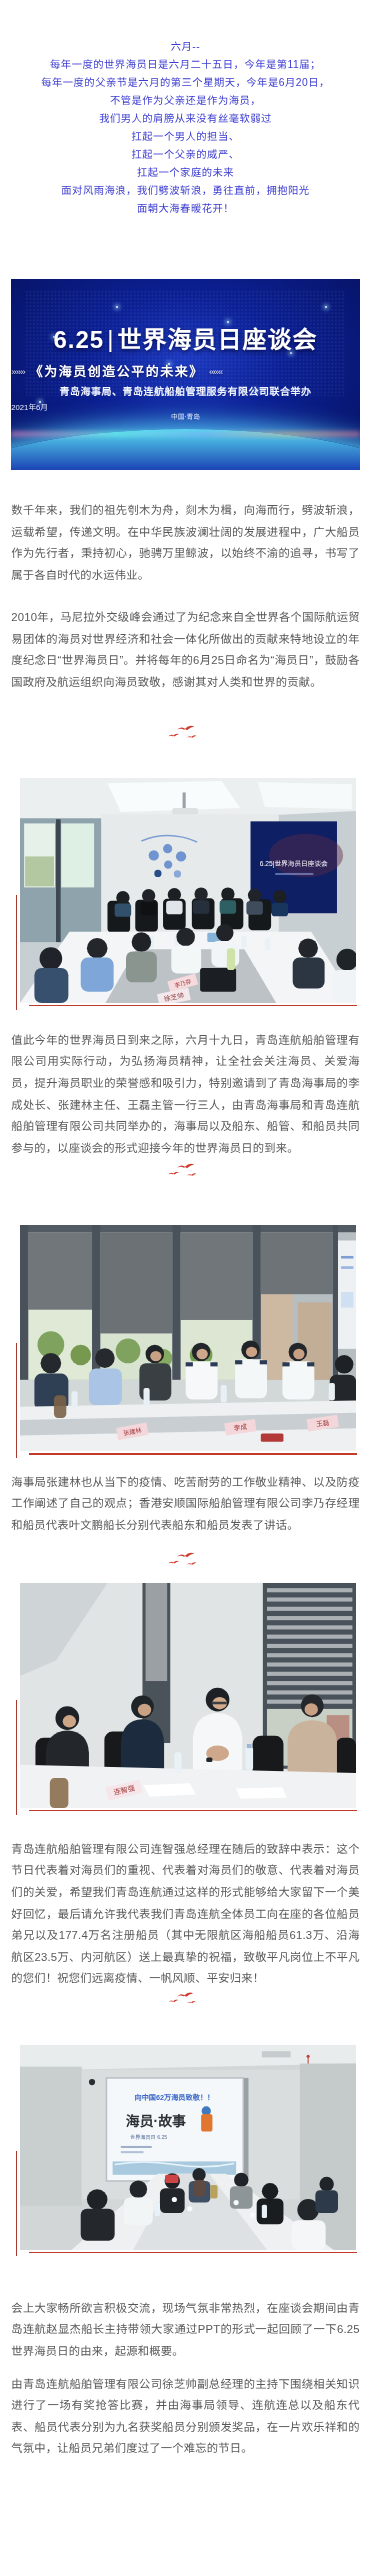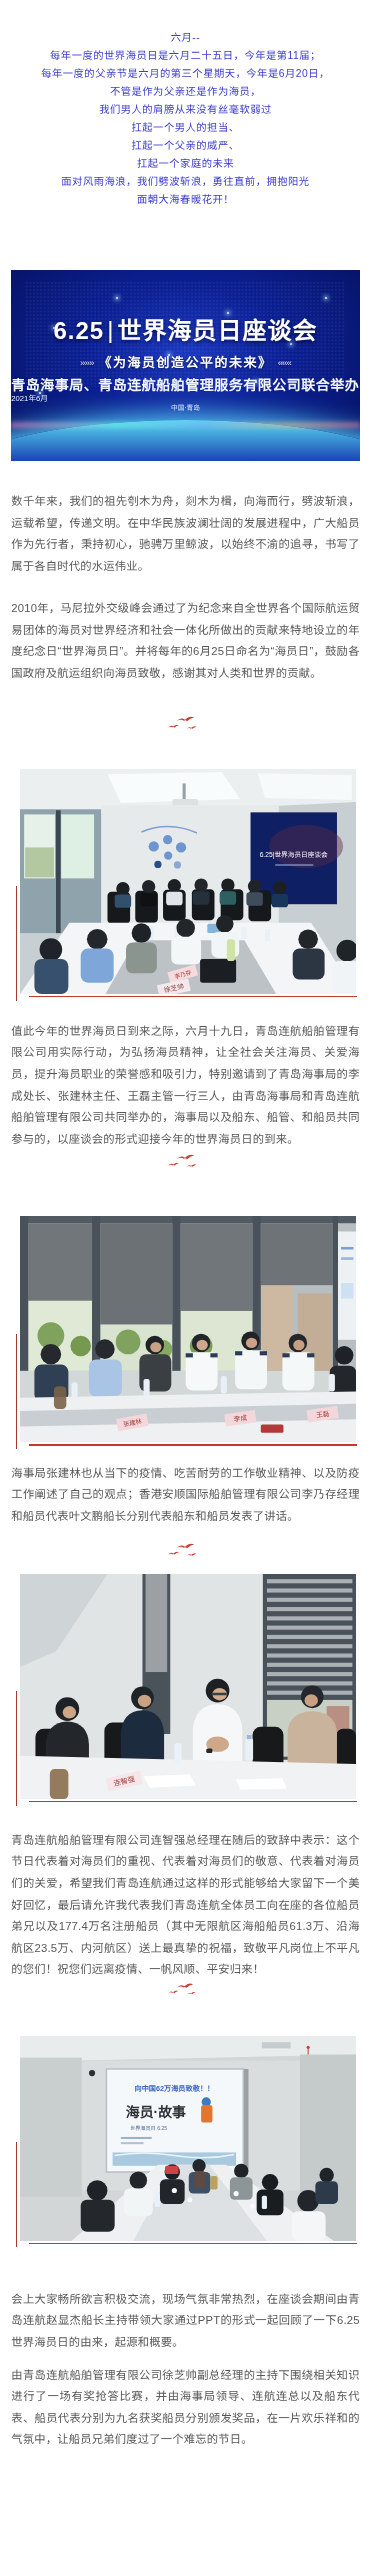--- a/index.html
+++ b/index.html
@@ -1,39 +1,39 @@
 <!DOCTYPE html>
 <html lang="zh-CN" style="font-size:8.2px"><head>
 <meta charset="utf-8">
 <style>
   html,body{margin:0;padding:0;background:#ffffff;}
   body{font-family:"Liberation Sans","DejaVu Sans",sans-serif;}
   .page{width:371px;margin:0 auto;background:#fff;padding-bottom:40px;overflow:hidden;}
 
   
-  .poem{padding-top:29px;text-align:center;color:#3b3bd1;font-size:10.3px;line-height:18px;letter-spacing:0.5px;}
+  .poem{padding-top:38px;text-align:center;color:#3b3bd1;font-size:10.3px;line-height:18px;letter-spacing:0.5px;}
 
   
   .banner{position:relative;margin:61px 11.3px 0;height:191px;overflow:hidden;
     background:radial-gradient(ellipse at 50% 42%, #1c39c0 0%, #0c2094 40%, #05115e 100%);}
   .banner .dots{position:absolute;left:4%;right:4%;top:6%;height:55%;
     background-image:radial-gradient(rgba(160,190,255,.55) 0.5px, transparent 0.8px);
     background-size:3.6px 3.6px;opacity:.28;}
   .banner .stars i{position:absolute;width:2.1px;height:2.1px;border-radius:50%;background:#eaf4ff;box-shadow:0 0 4.1px 1.5px rgba(160,220,255,.8);}
   .banner .earth{position:absolute;left:-18%;right:-18%;bottom:-77px;height:118px;border-radius:50%;
     background:linear-gradient(180deg,#57d8ef 0%, #1b43b4 35%, #071a6e 100%);
     box-shadow:0 -7.2px 24px rgba(90,215,255,.85);}
   .banner .citylights{position:absolute;left:0;right:0;bottom:33px;height:6.2px;filter:blur(2.1px);opacity:.8;
     background:linear-gradient(90deg, rgba(255,120,190,.65), rgba(120,255,230,.55) 30%, rgba(150,170,255,.5) 55%, rgba(255,190,120,.6) 80%, rgba(255,120,150,.6));}
   .banner-title{position:absolute;top:41px;width:100%;text-align:center;color:#ffffff;font-weight:bold;
     font-size:24px;letter-spacing:1px;text-shadow:0 1.5px 4.1px rgba(0,0,30,.65);}
   .banner-title .bar{font-weight:normal;padding:0 3.1px;position:relative;top:-1.5px;}
-  .banner-theme{position:absolute;top:82px;width:100%;text-align:center;color:#ffffff;font-size:13px;font-weight:bold;letter-spacing:1.5px;text-shadow:0 1px 2.6px rgba(0,0,30,.6);}
+  .banner-theme{position:absolute;top:82px;width:100%;color:#ffffff;font-size:13px;font-weight:bold;letter-spacing:1.5px;text-shadow:0 1px 2.6px rgba(0,0,30,.6);}
   .banner-theme .arr{font-size:9.8px;font-weight:normal;opacity:.85;letter-spacing:-1px;position:relative;top:-1px;}
-  .banner-org{position:absolute;top:104px;width:100%;text-align:left;color:#f2f6ff;font-size:14px;font-weight:bold;letter-spacing:0.5px;}
+  .banner-org{position:absolute;top:104px;width:100%;text-align:center;color:#f2f6ff;font-size:10px;font-weight:bold;letter-spacing:0.5px;}
   .banner-date{position:absolute;top:122px;width:100%;text-align:left;color:#e8eeff;font-size:7.7px;}
   .banner-place{position:absolute;top:132px;width:100%;text-align:center;color:#dfe7ff;font-size:6.7px;}
 
   
   .para{margin:0 11.3px;color:#595757;font-size:11.3px;line-height:21.6px;letter-spacing:0.2px;
     text-align:justify;text-justify:inter-ideograph;}
 
   
   .birds{text-align:center;height:15.5px;}
 

